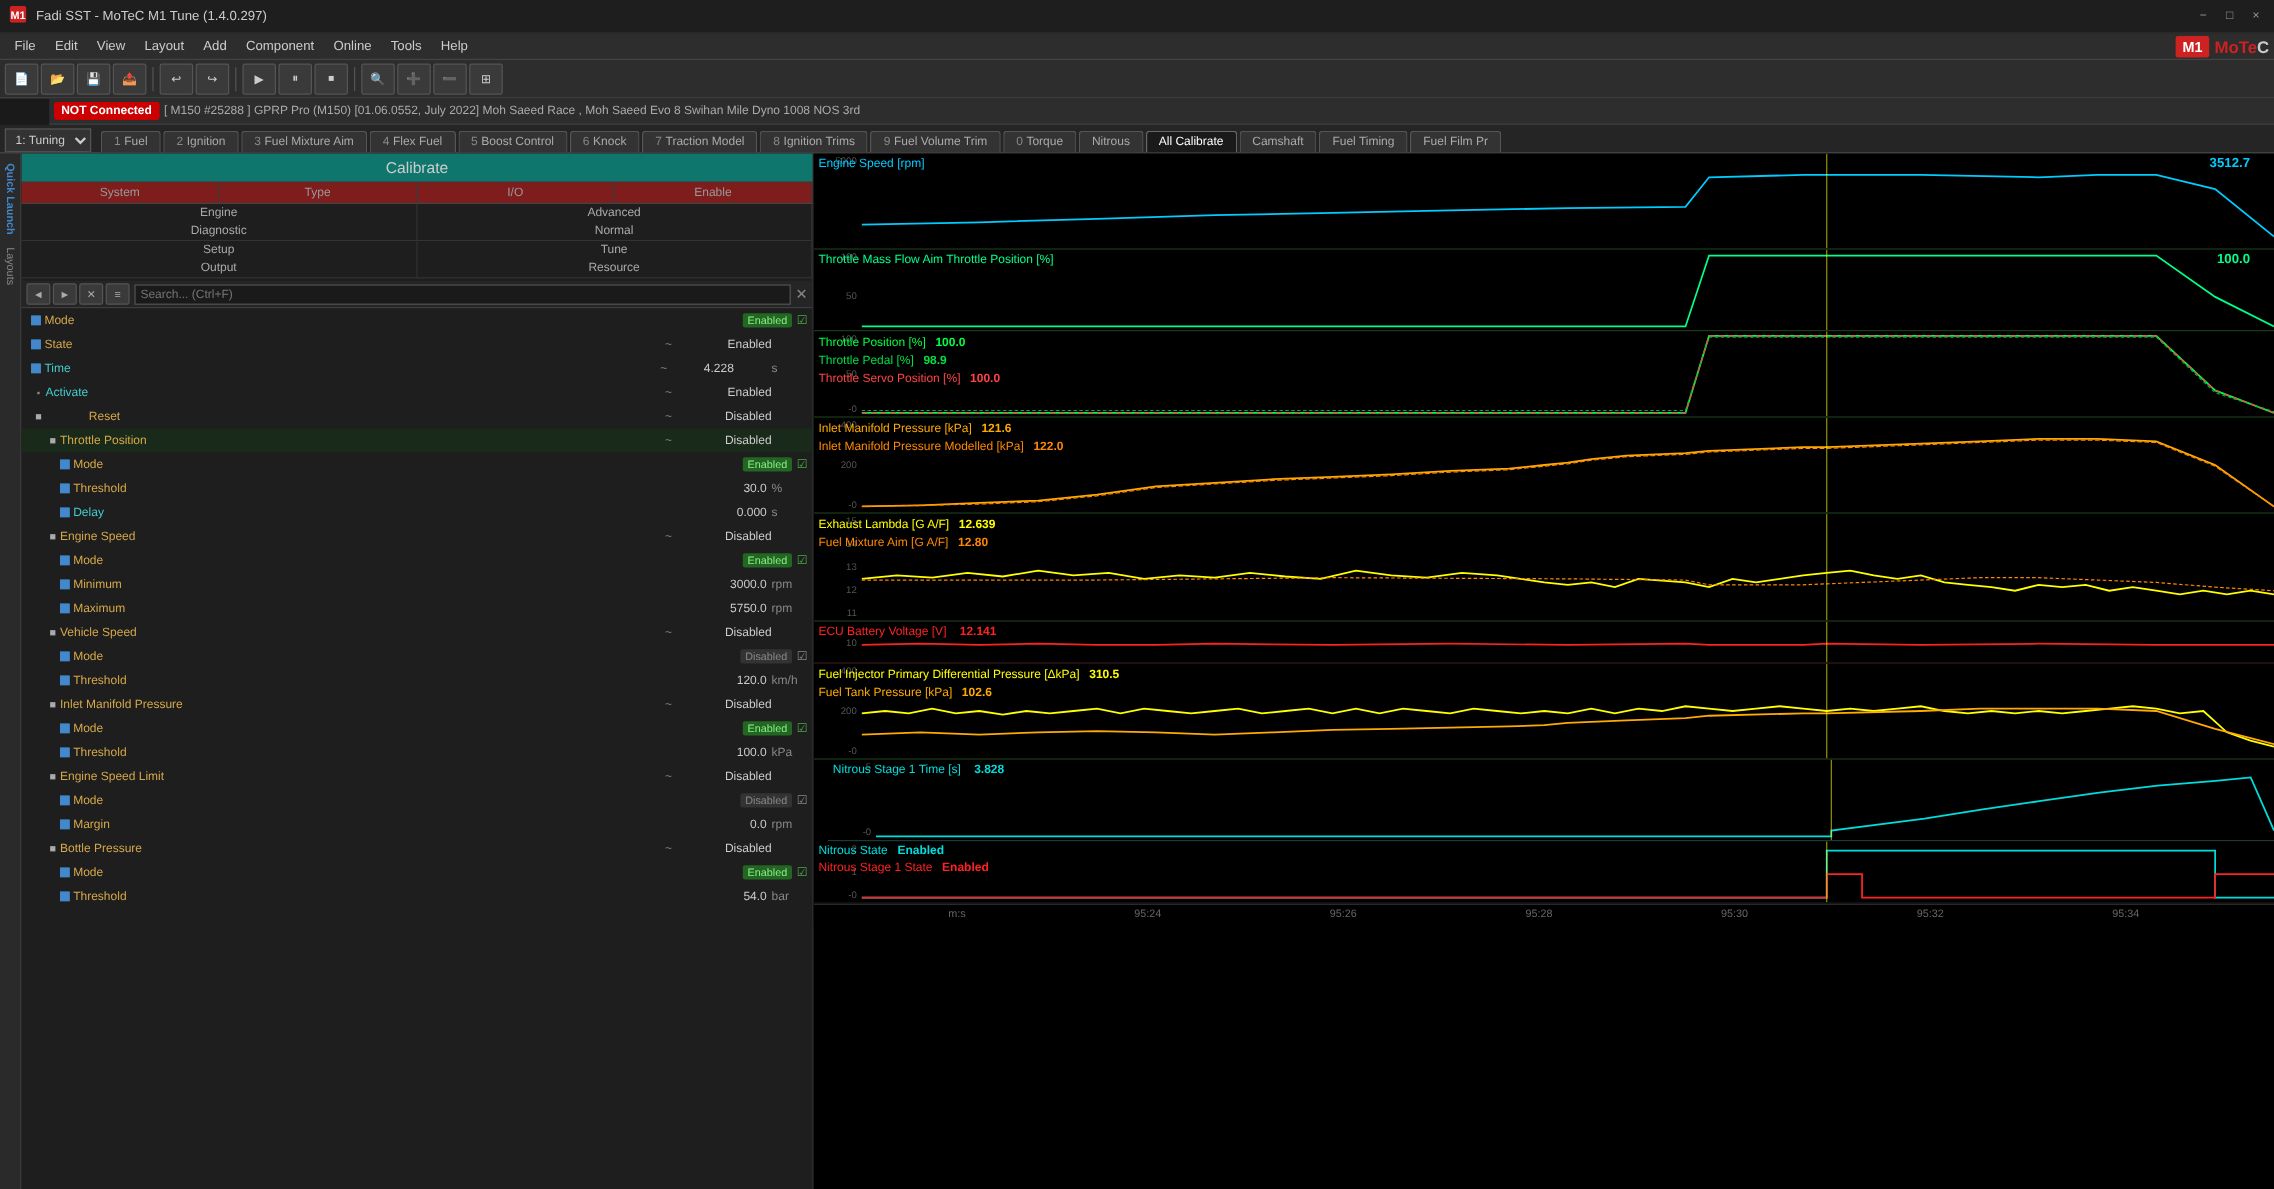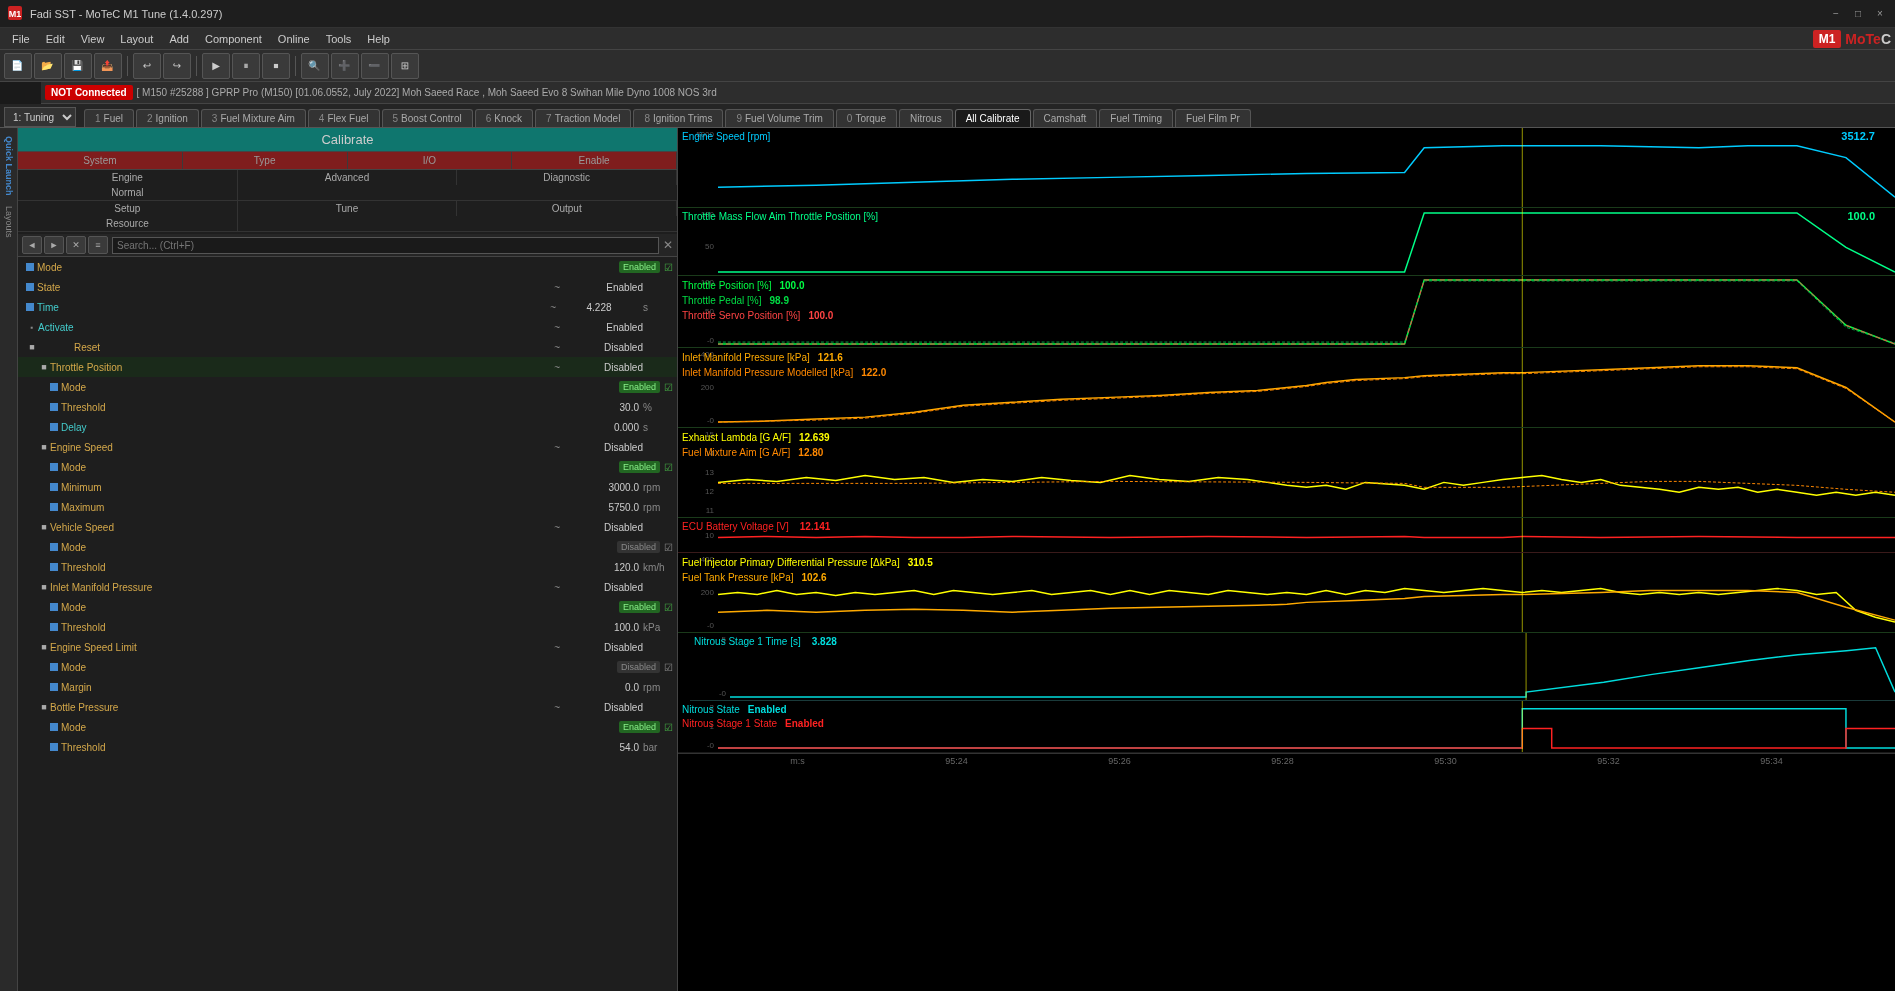--- a/index.html
+++ b/index.html
@@ -41,21 +41,21 @@
     #calibrate-panel { width: 660px; background: #1e1e1e; border-right: 1px solid #444; display: flex; flex-direction: column; }
     
     
     .cal-header { background: #0f766e; text-align: center; padding: 4px; font-size: 13px; color: #ccc; border-bottom: 1px solid #444; }
     
     
     .cal-subheader { display: grid; grid-template-columns: 1fr 1fr 1fr 1fr; background: #7f1d1d; border-bottom: 1px solid #444; }
     .cal-col-header { text-align: center; padding: 3px 4px; font-size: 10px; color: #999; border-right: 1px solid #3a3a3a; }
     
     
-    .cal-type-row { display: grid; grid-template-columns: 1fr 1fr 1fr; background: #1e1e1e; border-bottom: 1px solid #333; }
+    .cal-type-row { display: grid; grid-template-columns: 1fr 1fr; background: #1e1e1e; border-bottom: 1px solid #333; }
     .cal-type-cell { text-align: center; padding: 2px 4px; font-size: 10px; color: #aaa; border-right: 1px solid #333; cursor: pointer; }
     
     
     .cal-search { display: flex; align-items: center; background: #252525; border-bottom: 1px solid #444; padding: 2px 4px; gap: 4px; }
     .cal-search-tools { display: flex; gap: 2px; }
     .search-tool-btn { width: 20px; height: 18px; background: #3a3a3a; border: 1px solid #555; cursor: pointer; color: #aaa; font-size: 9px; display: flex; align-items: center; justify-content: center; border-radius: 2px; }
     .cal-search input { flex: 1; background: #1a1a1a; border: 1px solid #555; color: #ccc; padding: 2px 4px; font-size: 10px; outline: none; }
     .cal-search-close { color: #888; cursor: pointer; font-size: 12px; }
     
     

